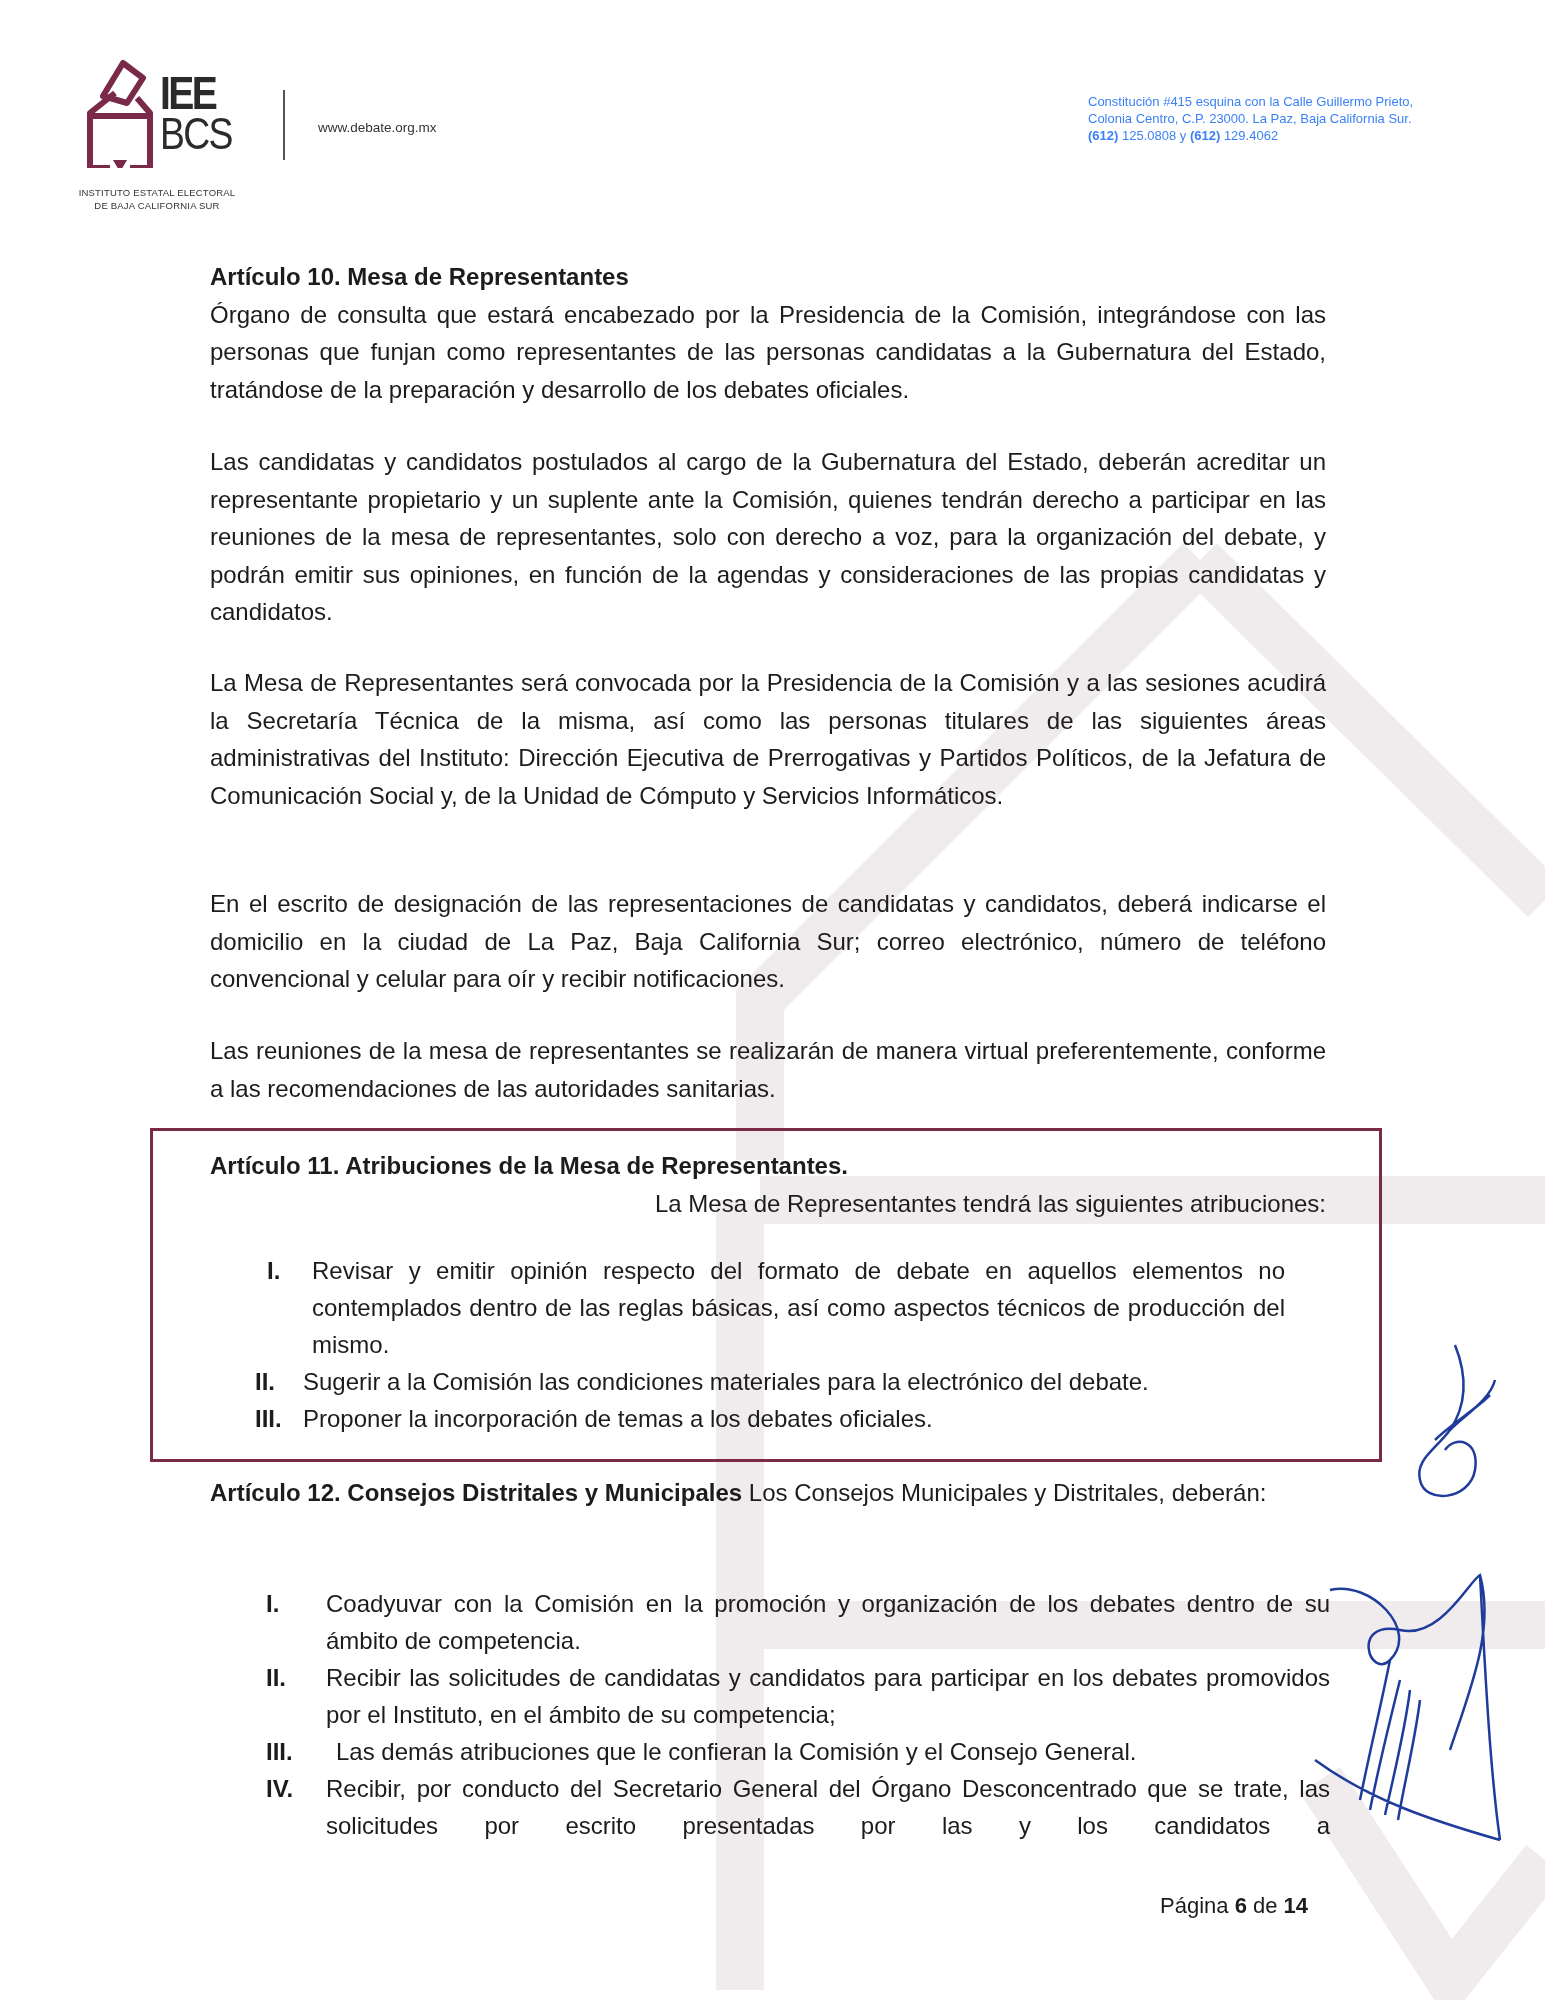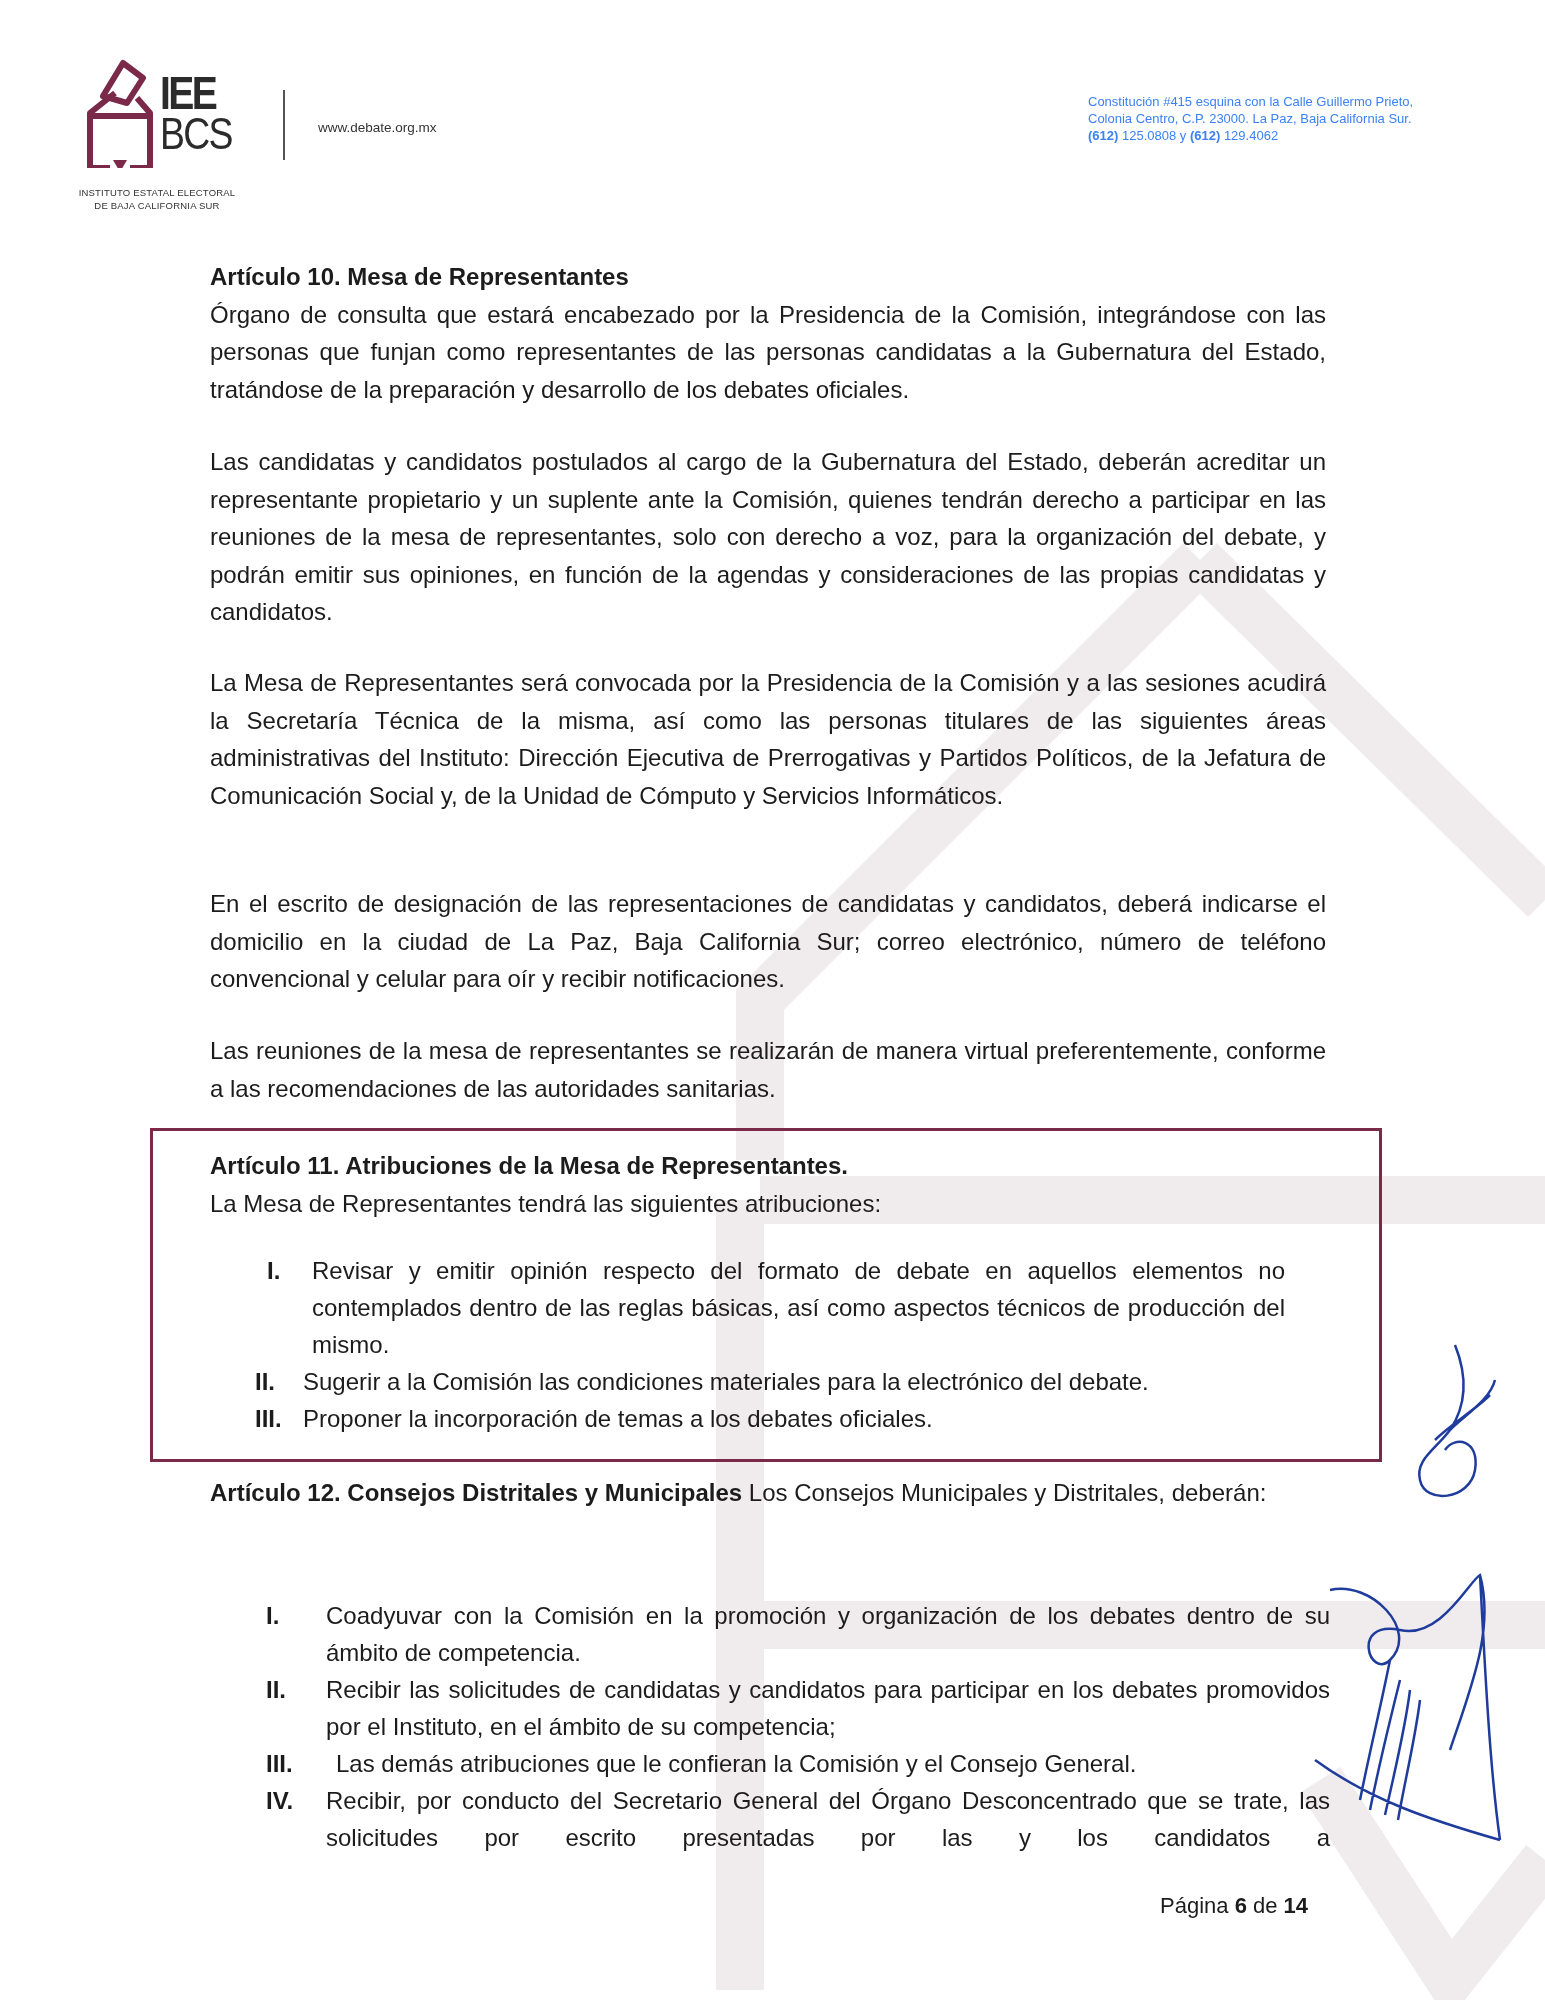--- a/index.html
+++ b/index.html
@@ -78,21 +78,21 @@
 <div class="content" style="top:885px;">
   <p class="p">En el escrito de designación de las representaciones de candidatas y candidatos, deberá indicarse el domicilio en la ciudad de La Paz, Baja California Sur; correo electrónico, número de teléfono convencional y celular para oír y recibir notificaciones.</p>
 </div>
 <div class="content" style="top:1032px;">
   <p class="p">Las reuniones de la mesa de representantes se realizarán de manera virtual preferentemente, conforme a las recomendaciones de las autoridades sanitarias.</p>
 </div>
 
 <div class="box"></div>
 <div class="content" style="top:1147px;">
   <p class="h">Artículo 11. Atribuciones de la Mesa de Representantes.</p>
-  <p class="p" style="text-align:left;">La Mesa de Representantes tendrá las siguientes atribuciones:</p>
+  <p class="p" style="text-align:right;">La Mesa de Representantes tendrá las siguientes atribuciones:</p>
 </div>
 <div class="list" style="left:255px; top:1252px; width:1030px;">
   <div class="li" style="padding-left:57px;">
     <span class="num" style="left:12px;">I.</span>
     <span style="display:block; text-align:justify;">Revisar y emitir opinión respecto del formato de debate en aquellos elementos no contemplados dentro de las reglas básicas, así como aspectos técnicos de producción del mismo.</span>
   </div>
   <div class="li" style="padding-left:48px;">
     <span class="num" style="left:0px;">II.</span>
     <span>Sugerir a la Comisión las condiciones materiales para la electrónico del debate.</span>
   </div>
@@ -101,21 +101,21 @@
     <span>Proponer la incorporación de temas a los debates oficiales.</span>
   </div>
 </div>
 
 <div class="content" style="top:1474px; width:1120px;">
   <p class="p" style="text-align:left;"><b>Artículo 12. Consejos Distritales y Municipales</b><span> Los Consejos Municipales y Distritales, deberán:</span></p>
 </div>
 <div class="list" style="left:258px; top:1585px; width:1072px;">
   <div class="li" style="padding-left:68px;">
     <span class="num" style="left:8px;">I.</span>
-    <span style="display:block; text-align:justify;margin-top:12px;">Coadyuvar con la Comisión en la promoción y organización de los debates dentro de su ámbito de competencia.</span>
+    <span style="display:block; text-align:justify;">Coadyuvar con la Comisión en la promoción y organización de los debates dentro de su ámbito de competencia.</span>
   </div>
   <div class="li" style="padding-left:68px;">
     <span class="num" style="left:8px;">II.</span>
     <span style="display:block; text-align:justify;">Recibir las solicitudes de candidatas y candidatos para participar en los debates promovidos por el Instituto, en el ámbito de su competencia;</span>
   </div>
   <div class="li" style="padding-left:68px;">
     <span class="num" style="left:8px;">III.</span>
     <span style="display:block;margin-left:10px;">Las demás atribuciones que le confieran la Comisión y el Consejo General.</span>
   </div>
   <div class="li" style="padding-left:68px;">

